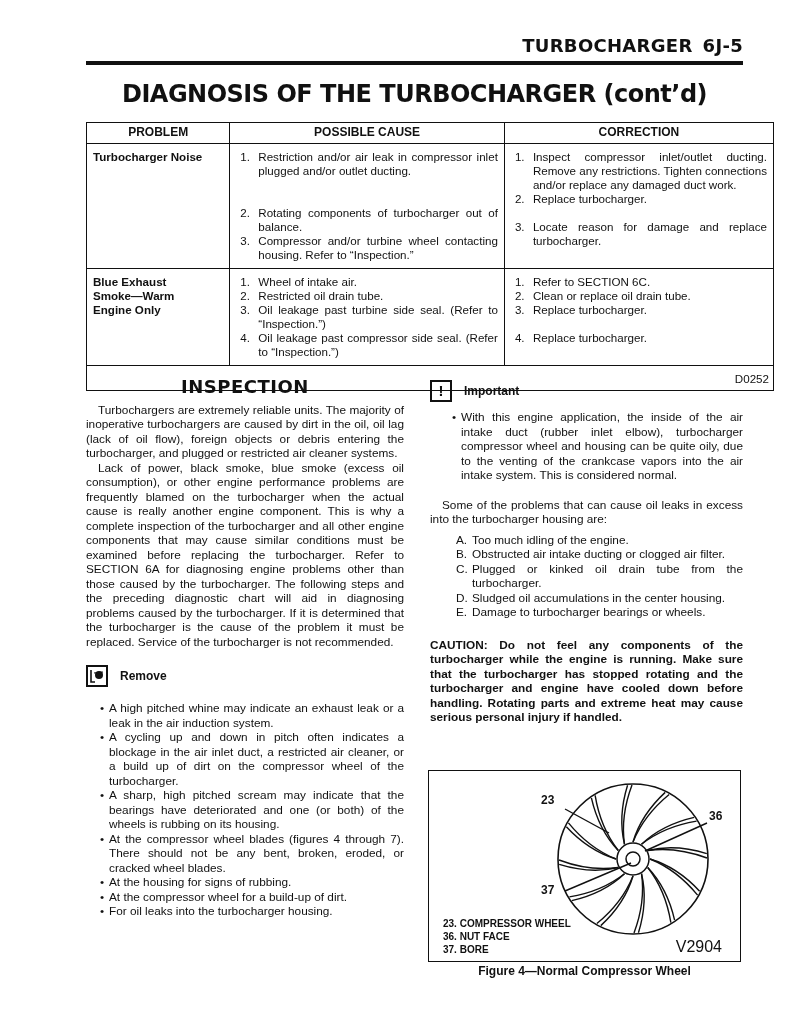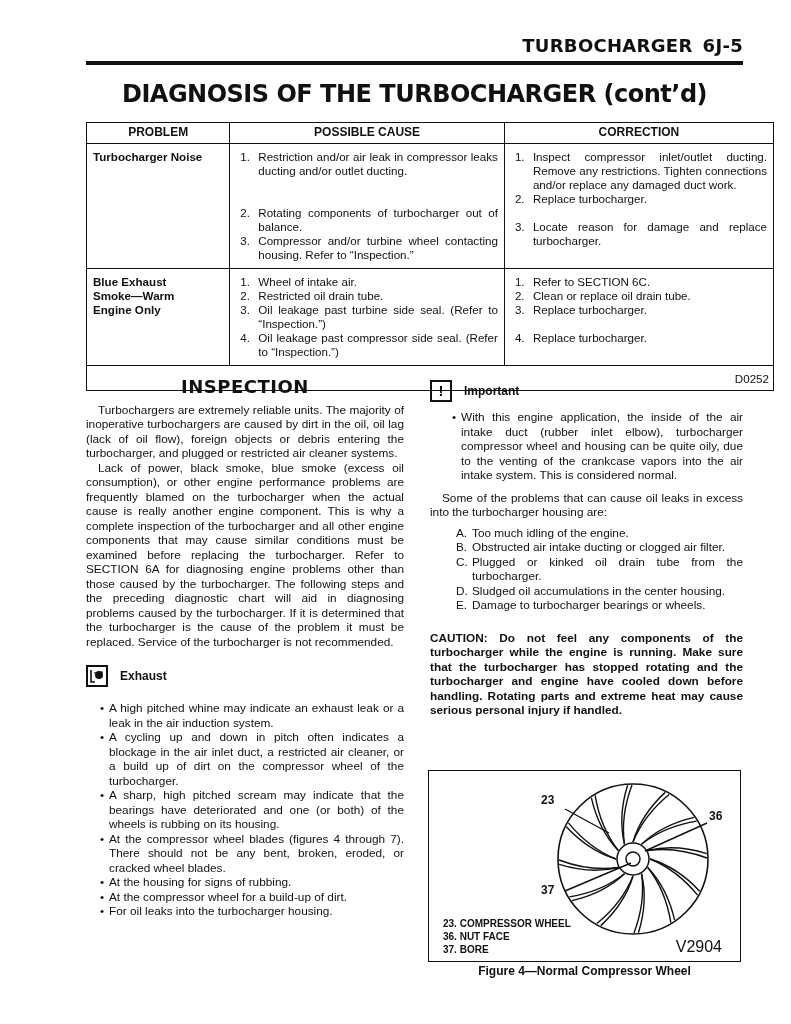--- a/index.html
+++ b/index.html
@@ -61,21 +61,21 @@
       <th class="c1">PROBLEM</th>
       <th class="c2">POSSIBLE CAUSE</th>
       <th class="c3">CORRECTION</th>
     </tr>
   </thead>
   <tbody>
     <tr>
       <td class="prob">Turbocharger Noise</td>
       <td>
         <ol class="items">
-          <li style="margin-bottom:28px"><span class="num">1.</span><span>Restriction and/or air leak in compressor leaks ducting and/or outlet ducting.</span></li>
+          <li style="margin-bottom:28px"><span class="num">1.</span><span>Restriction and/or air leak in compressor inlet plugged and/or outlet ducting.</span></li>
           <li><span class="num">2.</span><span>Rotating components of turbocharger out of balance.</span></li>
           <li><span class="num">3.</span><span>Compressor and/or turbine wheel contacting housing. Refer to “Inspection.”</span></li>
         </ol>
       </td>
       <td>
         <ol class="items">
           <li><span class="num">1.</span><span>Inspect compressor inlet/outlet ducting. Remove any restrictions. Tighten connections and/or replace any damaged duct work.</span></li>
           <li style="margin-bottom:14px"><span class="num">2.</span><span>Replace turbocharger.</span></li>
           <li><span class="num">3.</span><span>Locate reason for damage and replace turbocharger.</span></li>
         </ol>
@@ -112,21 +112,21 @@
   <p class="body"><span>Lack of power, black smoke, blue smoke (excess oil consumption), or other engine performance problems are frequently blamed on the turbocharger when the actual cause is really another engine component. This is why a complete inspection of the turbocharger and all other engine components that may cause similar conditions must be examined before replacing the turbocharger. Refer to SECTION 6A for diagnosing engine problems other than those caused by the turbocharger. The following steps and the preceding diagnostic chart will aid in diagnosing problems caused by the turbocharger. If it is determined that the turbocharger is the cause of the problem it must be replaced.</span> <span class="bold">Service of the turbocharger is not recommended.</span></p>
 
   <div class="icon-row" style="margin-top:16px">
     <div class="icon-box">
       <svg width="16" height="16" viewBox="0 0 16 16">
         <path d="M2 2 L2 14 L6 14" stroke="#111" stroke-width="1.6" fill="none"></path>
         <circle cx="10" cy="7" r="4" fill="#111"></circle>
         <path d="M5 5 L14 4" stroke="#111" stroke-width="1.2"></path>
       </svg>
     </div>
-    <span class="icon-label">Exhaust</span>
+    <span class="icon-label">Remove</span>
   </div>
 
   <ul class="bul">
     <li>A high pitched whine may indicate an exhaust leak or a leak in the air induction system.</li>
     <li>A cycling up and down in pitch often indicates a blockage in the air inlet duct, a restricted air cleaner, or a build up of dirt on the compressor wheel of the turbocharger.</li>
     <li>A sharp, high pitched scream may indicate that the bearings have deteriorated and one (or both) of the wheels is rubbing on its housing.</li>
     <li>At the compressor wheel blades (figures 4 through 7). There should not be any bent, broken, eroded, or cracked wheel blades.</li>
     <li>At the housing for signs of rubbing.</li>
     <li>At the compressor wheel for a build-up of dirt.</li>
     <li>For oil leaks into the turbocharger housing.</li>
@@ -134,21 +134,21 @@
 </div>
 
 <div class="abs col-right">
   <div class="icon-row" style="margin:0 0 8px 0">
     <div class="icon-box">!</div>
     <span class="icon-label">Important</span>
   </div>
   <ul class="bul" style="padding-left:22px">
     <li>With this engine application, the inside of the air intake duct (rubber inlet elbow), turbocharger compressor wheel and housing can be quite oily, due to the venting of the crankcase vapors into the air intake system. This is considered normal.</li>
   </ul>
-  <p class="body" style="margin-top:8px">Some of the problems that can cause oil leaks in excess into the turbocharger housing are:</p>
+  <p class="body" style="margin-top:15px">Some of the problems that can cause oil leaks in excess into the turbocharger housing are:</p>
   <ol class="alpha">
     <li><span class="num">A.</span><span>Too much idling of the engine.</span></li>
     <li><span class="num">B.</span><span>Obstructed air intake ducting or clogged air filter.</span></li>
     <li><span class="num">C.</span><span>Plugged or kinked oil drain tube from the turbocharger.</span></li>
     <li><span class="num">D.</span><span>Sludged oil accumulations in the center housing.</span></li>
     <li><span class="num">E.</span><span>Damage to turbocharger bearings or wheels.</span></li>
   </ol>
   <div class="caution">CAUTION: Do not feel any components of the turbocharger while the engine is running. Make sure that the turbocharger has stopped rotating and the turbocharger and engine have cooled down before handling. Rotating parts and extreme heat may cause serious personal injury if handled.</div>
 </div>
 

